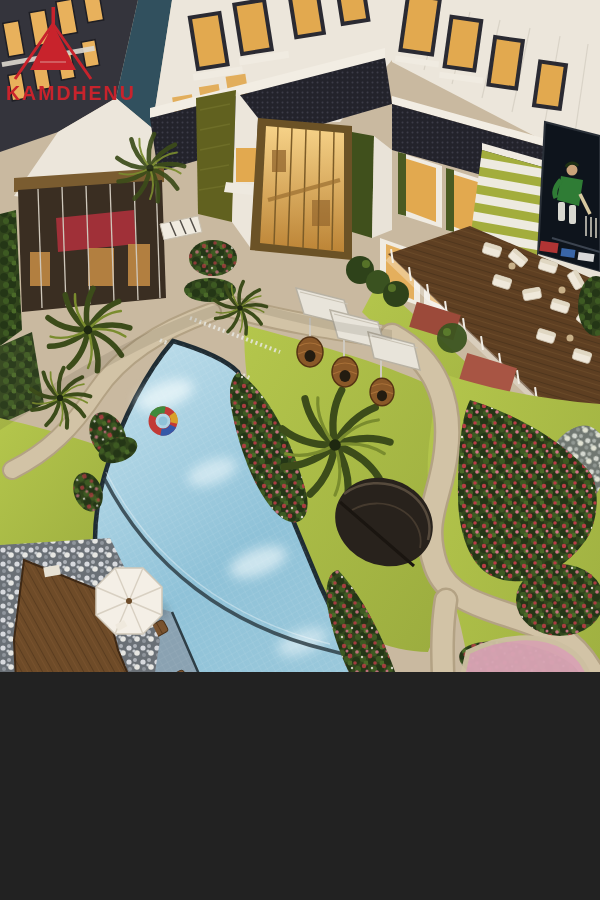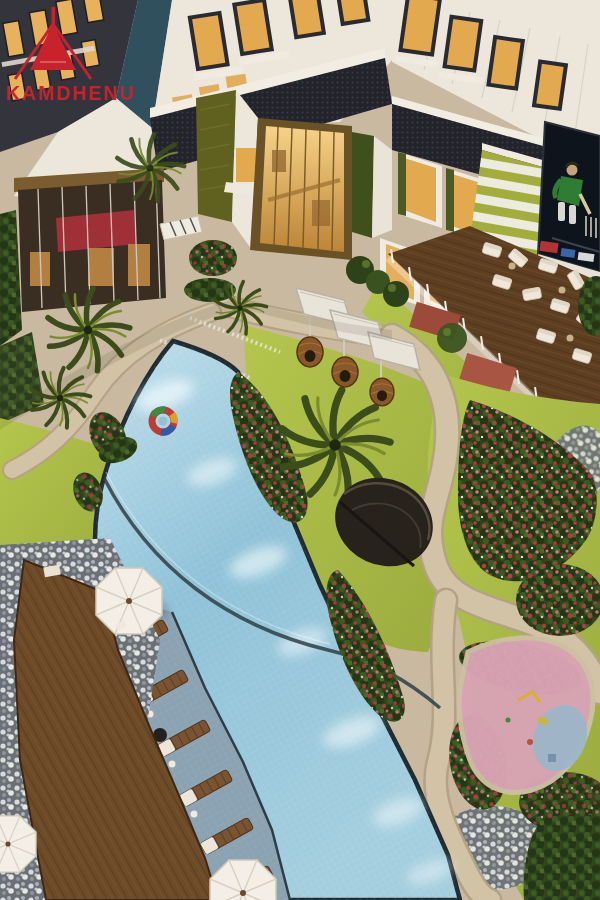--- a/index.html
+++ b/index.html
@@ -1,16 +1,16 @@
 <!DOCTYPE html>
 <html style="--brand: #c8232c; --courtyard: #c9b9a0; --pool-light: #c2e0ec; --pool-mid: #8fc2d8; --pool-low: #a4cede; --lawn: #9aab3e; --lawn-bright: #b4c64c; --path: #d2c3a6; --path-edge: #b3a284; --deck: #6e4b28; --deck-line: #53361c; --facade: #ece6db; --facade-bright: #f2ede3; --band-dark: #23232b; --window-warm: #e2a94f; --teal-wall: #31505e; --olive-panel: #61611f; --stripe-green: #a3ad3c; --bush: #31451c; --flower-red: #b93c45; --flower-pink: #d4758a; --pebble: #6a7076; --shelf: #8aa2b2; --screen-bg: #0e141c; --cricket-green: #2f7c35; --umbrella: #f4efe6; --play-pink: #d8a4b4; --play-blue: #9cb6c8; --canopy: #e8e4da; --pod: #8a5828; --awning-red: #a03038;"><head>
 <meta charset="utf-8">
 <style>
   html,body{margin:0;padding:0;background:#222;}
-  .stage{width:600px;height:900px;position:relative;overflow:hidden;background:var(--courtyard,#c9b9a0);}
+  .stage{width:600px;height:672px;position:relative;overflow:hidden;background:var(--courtyard,#c9b9a0);}
   svg{display:block;}
   text{font-family:"Liberation Sans",sans-serif;}
   .fill-facade{fill:var(--facade);}
   .fill-brand{fill:var(--brand);}
   .stroke-brand{stroke:var(--brand);}
   .logo-text{font-weight:bold;letter-spacing:2px;font-size:19.5px;}
 </style>
 </head>
 <body>
 

